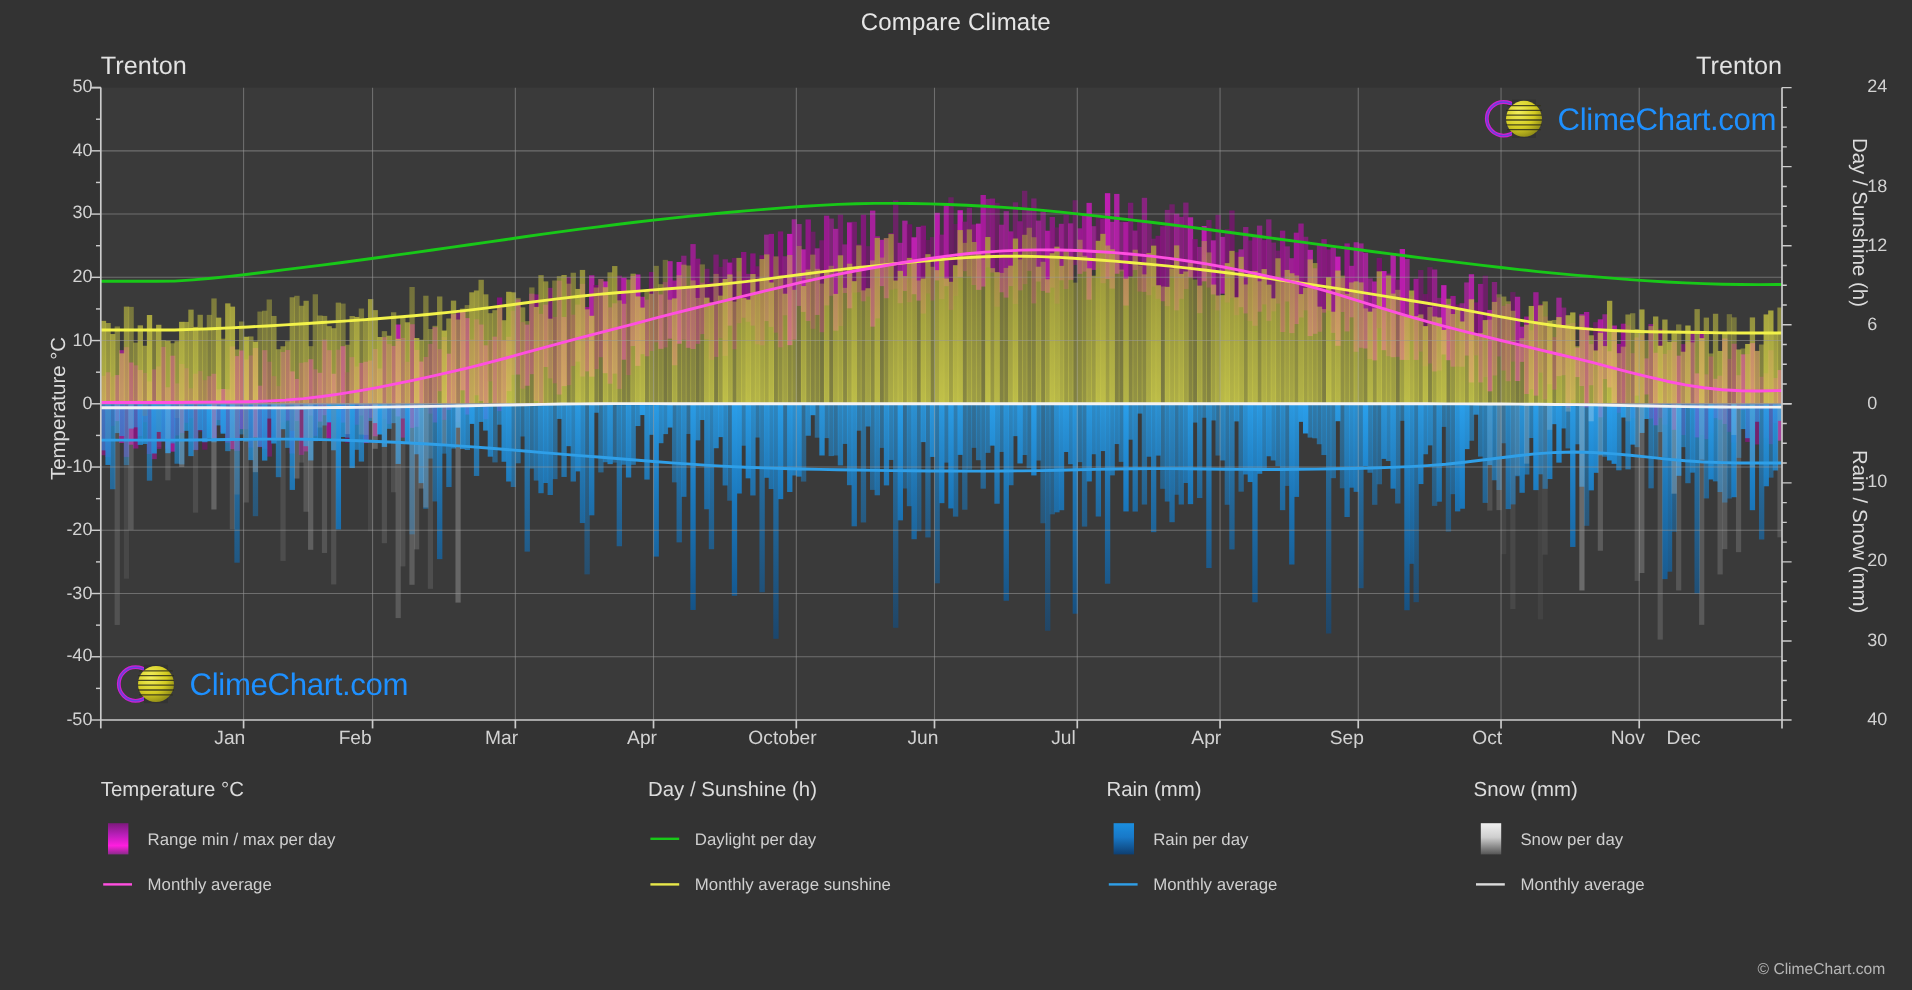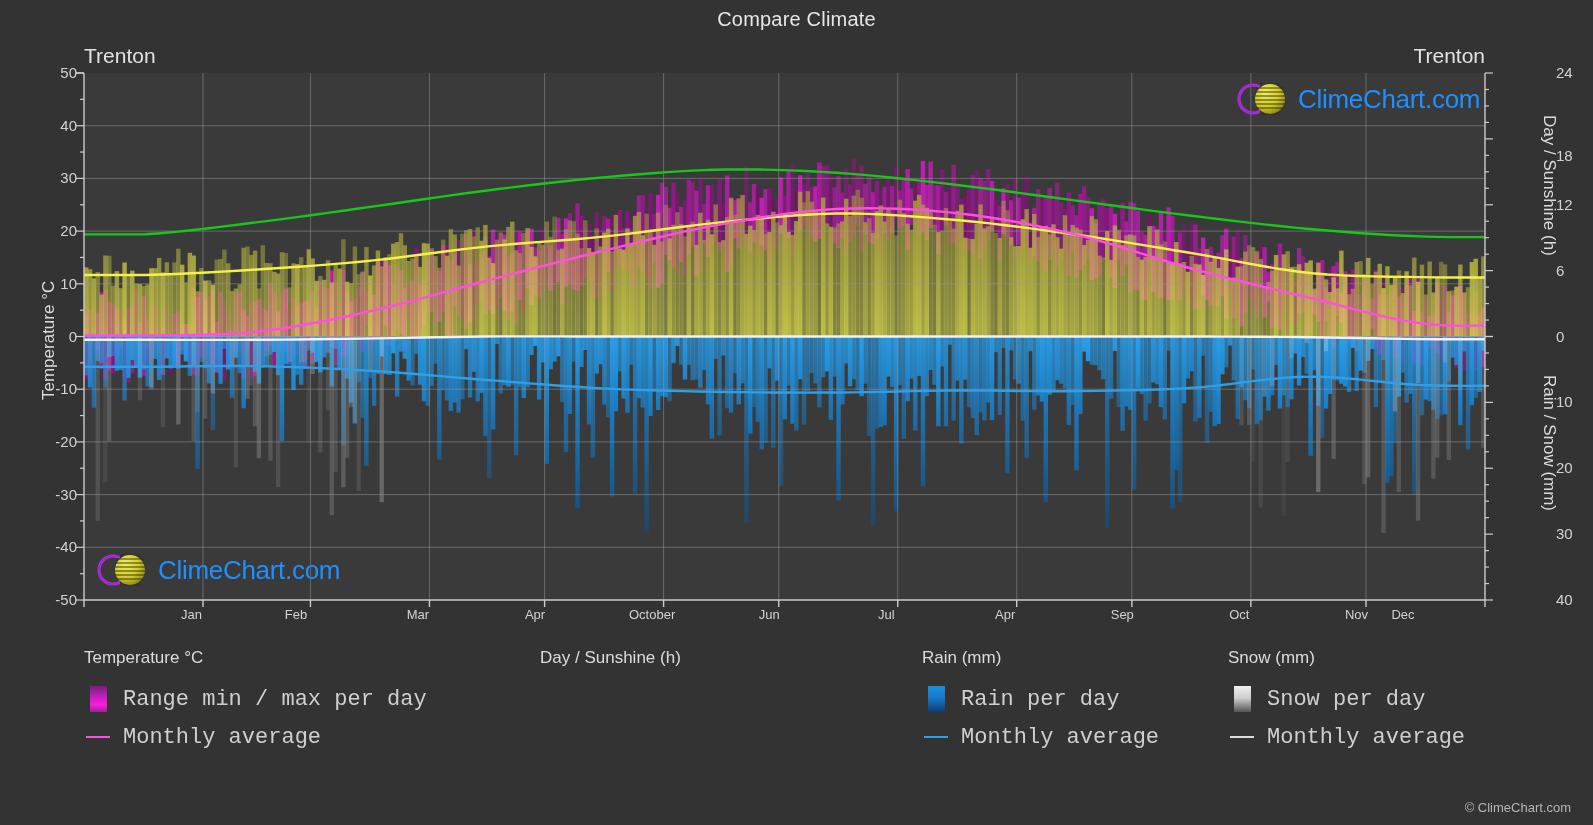--- a/index.html
+++ b/index.html
@@ -91,21 +91,21 @@
     color: #d2d2d2;
     white-space: nowrap;
     margin-left: 48px;
   }
   .tick-lbl.ly { right: 1516px; text-align: right; }
   .tick-lbl.ry { left: 1508px; text-align: left; }
   .tick-lbl.xm {
     top: 607px;
     text-align: center;
     width: 120px;
-    font-size: 13px;
+    font-size: 16px;
   }
 
   
   #legend {
     position: absolute;
     left: 0; top: 648px;
     width: 1593px; height: 160px;
   }
   .lg-col { position: absolute; top: 0; }
   .lg-head {
@@ -133,24 +133,23 @@
     width: 17px;
     height: 26px;
     display: block;
   }
   .lg-line {
     width: 24px;
     height: 2px;
     display: block;
   }
   .lg-text {
-    font-size: 22px;
+    font-size: 14px;
     color: #cfcfcf;
     white-space: nowrap;
-    font-family: Liberation Mono, monospace;
   }
 
   .sw-temp { background: linear-gradient(to bottom, #7d1a7d 0%, #bb1fbb 38%, #ff1ddf 72%, #8b2a8b 100%); }
   .sw-sun  { background: linear-gradient(to bottom, #6a6018 0%, #b0a52e 45%, #ecec4e 100%); }
   .sw-rain { background: linear-gradient(to bottom, #1b8fe0 0%, #1878c7 45%, #0e3f72 100%); }
   .sw-snow { background: linear-gradient(to bottom, #f0f0f0 0%, #cfcfcf 45%, #555555 100%); }
 
   
   .copyright {
     position: absolute;
@@ -1588,20 +1587,32 @@
         </div>
         <div class="lg-row">
           <div class="lg-key">
             <span class="lg-line" style="background: rgb(255, 79, 224);"></span>
           </div>
           <span class="lg-text">Monthly average</span>
         </div>
       </div>
       <div class="lg-col" style="left: 540px;">
         <div class="lg-head">Day / Sunshine (h)</div>
+        <div class="lg-row">
+          <div class="lg-key">
+            <span class="lg-line" style="background: rgb(24, 200, 24);"></span>
+          </div>
+          <span class="lg-text">Daylight per day</span>
+        </div>
+        <div class="lg-row">
+          <div class="lg-key">
+            <span class="lg-line" style="background: rgb(232, 232, 74);"></span>
+          </div>
+          <span class="lg-text">Monthly average sunshine</span>
+        </div>
       </div>
       <div class="lg-col" style="left: 922px;">
         <div class="lg-head">Rain (mm)</div>
         <div class="lg-row">
           <div class="lg-key">
             <span class="lg-swatch sw-rain"></span>
           </div>
           <span class="lg-text">Rain per day</span>
         </div>
         <div class="lg-row">

